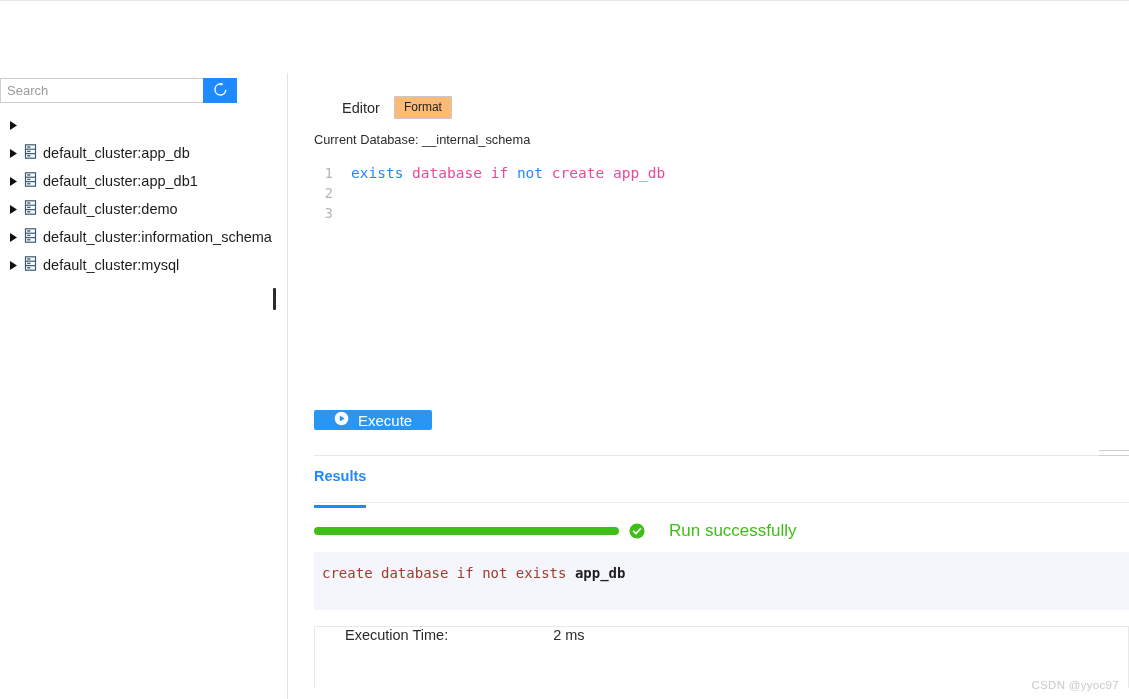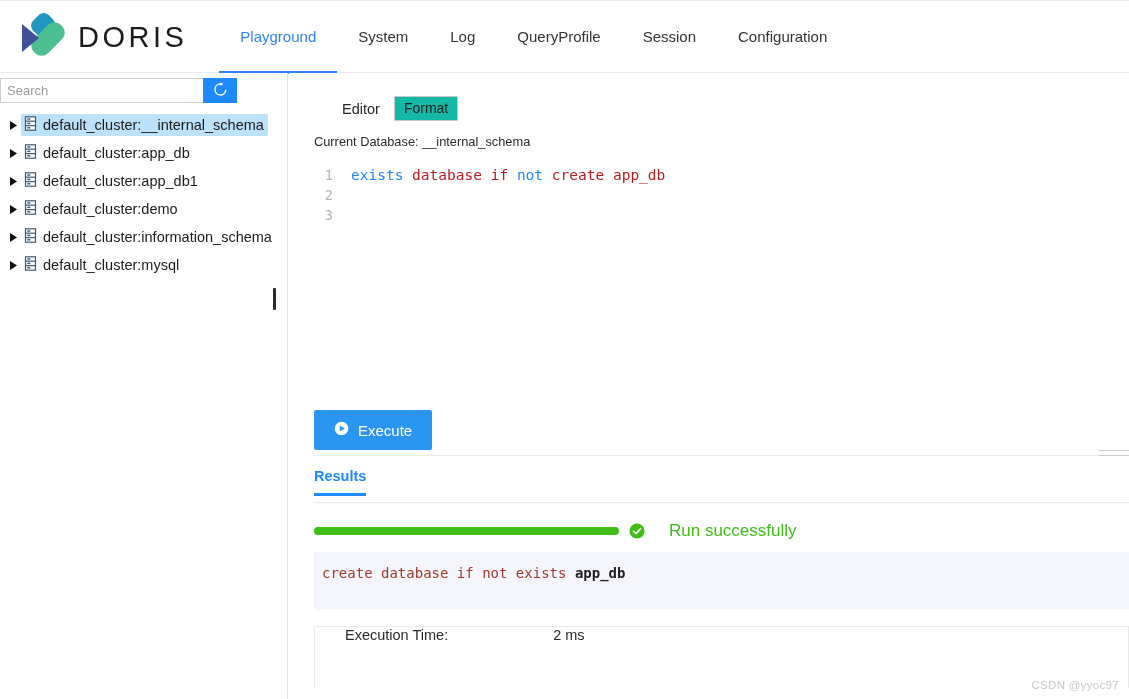--- a/index.html
+++ b/index.html
@@ -153,22 +153,22 @@
   }
   .editor-head {
     display: flex; align-items: center;
     padding: 23px 0 0 25px;
     margin-left: 28px;
   }
   .editor-label { font-size: 14.5px; color: #2a2a2a; }
   .format-btn {
     margin-left: 14px;
     border: 1px solid #c8c8c8;
-    background: #14b8a6;
-    font-size: 14px;
+    background: #fdba74;
+    font-size: 12px;
     color: #222;
     padding: 3px 9px 4px 9px;
     cursor: pointer;
     font-family: "Liberation Sans", sans-serif;
     border-radius: 1px;
   }
   .current-db {
     padding: 13px 4px 0 25px;
     font-size: 12.8px;
     color: #2b2b2b;
@@ -182,30 +182,30 @@
   }
   .code-line { display: flex; }
   .ln {
     width: 26px; text-align: right;
     color: #b5b5b5;
     flex: none;
     margin-right: 18px;
     font-size: 13.5px;
   }
   .kw { color: #1f8aff; }
-  .pl { color: #b91c1c; }
+  .pl { color: #ec4899; }
 
   .exec-btn {
     position: absolute; left: 25px; top: 337px;
     background: #2b95f2;
     border: none;
     color: #fff;
     font-size: 15px;
     padding: 0 20px;
-    height: 40px;
+    height: 20px;
     display: flex; align-items: center;
     cursor: pointer;
     border-radius: 2px;
     font-family: "Liberation Sans", sans-serif;
   }
   .exec-btn .play { margin-right: 9px; display: block; }
 
   .splitter {
     position: absolute; left: 25px; top: 382px; width: 815px; height: 1px;
     background: #e9e9e9;
@@ -221,21 +221,21 @@
   .splitter-grip i:nth-child(2) { top: 7px; }
 
   .results-tabs {
     position: absolute; left: 25px; top: 394px; width: 815px;
   }
   .tab {
     display: inline-block;
     font-size: 14.5px;
     color: #1f8aff;
     font-weight: bold;
-    padding-bottom: 9px;
+    padding-bottom: 21px;
     border-bottom: 3px solid #1f8aff;
     cursor: pointer;
   }
   .tabs-underline {
     position: absolute; left: 25px; top: 429px; width: 815px; height: 1px;
     background: #ececec;
   }
 
   .status-row {
     position: absolute; left: 25px; top: 448px;
@@ -292,39 +292,20 @@
     font-size: 11.5px;
     color: #c9c9c9;
     letter-spacing: 0.3px;
   }
 </style>
 </head>
 <body>
 
 <div id="app">
 
-  <div class="header">
-    <div class="brand">
-      <div class="logo-mark">
-        <div class="sh logo-cyan"></div>
-        <div class="sh logo-green"></div>
-        <div class="sh logo-tri"></div>
-      </div>
-      <div class="brand-name">DORIS</div>
-    </div>
-
-    <div class="nav">
-      <div class="nav-item active">Playground</div>
-      <div class="nav-item">System</div>
-      <div class="nav-item">Log</div>
-      <div class="nav-item">QueryProfile</div>
-      <div class="nav-item">Session</div>
-      <div class="nav-item">Configuration</div>
-    </div>
-  </div>
 
   <div class="sidebar">
     <div class="search-row">
       <input class="search-input" type="text" placeholder="Search" style="">
       <button class="refresh-btn">
         <span>
           <svg width="15" height="15" viewBox="0 0 16 16">
             <path d="M8 2.2A5.8 5.8 0 1 0 13.6 9" fill="none" stroke="#fff" stroke-width="1.5" stroke-linecap="round"></path>
             <path d="M8 0.4 L8 4.0 L11.2 2.2 Z" fill="#fff"></path>
           </svg>
@@ -333,136 +314,123 @@
     </div>
 
     <div class="tree">
 
       <div class="tree-node selected">
         <span class="caret">
           <svg width="7" height="9" viewBox="0 0 7 9">
               <path d="M0 0 L7 4.5 L0 9 Z" fill="#111"></path>
             </svg>
         </span>
+      </div>
+
+      <div class="tree-node">
+        <span class="caret">
+          <svg width="7" height="9" viewBox="0 0 7 9">
+              <path d="M0 0 L7 4.5 L0 9 Z" fill="#111"></path>
+            </svg>
+        </span>
         <span class="node-label-wrap">
           <span class="db-icon">
             <svg width="13" height="15" viewBox="0 0 13 15">
               <rect x="1.5" y="0.8" width="10" height="13.4" fill="#fff" stroke="#3b5a73" stroke-width="1.2"></rect>
               <line x1="1.5" y1="5.2" x2="11.5" y2="5.2" stroke="#3b5a73" stroke-width="1.2"></line>
               <line x1="1.5" y1="9.6" x2="11.5" y2="9.6" stroke="#3b5a73" stroke-width="1.2"></line>
               <rect x="3.2" y="2.3" width="3.2" height="1.4" fill="#3b5a73"></rect>
               <rect x="3.2" y="6.7" width="3.2" height="1.4" fill="#3b5a73"></rect>
               <rect x="3.2" y="11.1" width="3.2" height="1.4" fill="#3b5a73"></rect>
             </svg>
           </span>
-          <span class="node-label">default_cluster:__internal_schema</span>
+          <span class="node-label">default_cluster:app_db</span>
         </span>
       </div>
 
       <div class="tree-node">
         <span class="caret">
           <svg width="7" height="9" viewBox="0 0 7 9">
               <path d="M0 0 L7 4.5 L0 9 Z" fill="#111"></path>
             </svg>
         </span>
         <span class="node-label-wrap">
           <span class="db-icon">
             <svg width="13" height="15" viewBox="0 0 13 15">
               <rect x="1.5" y="0.8" width="10" height="13.4" fill="#fff" stroke="#3b5a73" stroke-width="1.2"></rect>
               <line x1="1.5" y1="5.2" x2="11.5" y2="5.2" stroke="#3b5a73" stroke-width="1.2"></line>
               <line x1="1.5" y1="9.6" x2="11.5" y2="9.6" stroke="#3b5a73" stroke-width="1.2"></line>
               <rect x="3.2" y="2.3" width="3.2" height="1.4" fill="#3b5a73"></rect>
               <rect x="3.2" y="6.7" width="3.2" height="1.4" fill="#3b5a73"></rect>
               <rect x="3.2" y="11.1" width="3.2" height="1.4" fill="#3b5a73"></rect>
             </svg>
           </span>
-          <span class="node-label">default_cluster:app_db</span>
+          <span class="node-label">default_cluster:app_db1</span>
         </span>
       </div>
 
       <div class="tree-node">
         <span class="caret">
           <svg width="7" height="9" viewBox="0 0 7 9">
               <path d="M0 0 L7 4.5 L0 9 Z" fill="#111"></path>
             </svg>
         </span>
         <span class="node-label-wrap">
           <span class="db-icon">
             <svg width="13" height="15" viewBox="0 0 13 15">
               <rect x="1.5" y="0.8" width="10" height="13.4" fill="#fff" stroke="#3b5a73" stroke-width="1.2"></rect>
               <line x1="1.5" y1="5.2" x2="11.5" y2="5.2" stroke="#3b5a73" stroke-width="1.2"></line>
               <line x1="1.5" y1="9.6" x2="11.5" y2="9.6" stroke="#3b5a73" stroke-width="1.2"></line>
               <rect x="3.2" y="2.3" width="3.2" height="1.4" fill="#3b5a73"></rect>
               <rect x="3.2" y="6.7" width="3.2" height="1.4" fill="#3b5a73"></rect>
               <rect x="3.2" y="11.1" width="3.2" height="1.4" fill="#3b5a73"></rect>
             </svg>
           </span>
-          <span class="node-label">default_cluster:app_db1</span>
+          <span class="node-label">default_cluster:demo</span>
         </span>
       </div>
 
       <div class="tree-node">
         <span class="caret">
           <svg width="7" height="9" viewBox="0 0 7 9">
               <path d="M0 0 L7 4.5 L0 9 Z" fill="#111"></path>
             </svg>
         </span>
         <span class="node-label-wrap">
           <span class="db-icon">
             <svg width="13" height="15" viewBox="0 0 13 15">
               <rect x="1.5" y="0.8" width="10" height="13.4" fill="#fff" stroke="#3b5a73" stroke-width="1.2"></rect>
               <line x1="1.5" y1="5.2" x2="11.5" y2="5.2" stroke="#3b5a73" stroke-width="1.2"></line>
               <line x1="1.5" y1="9.6" x2="11.5" y2="9.6" stroke="#3b5a73" stroke-width="1.2"></line>
               <rect x="3.2" y="2.3" width="3.2" height="1.4" fill="#3b5a73"></rect>
               <rect x="3.2" y="6.7" width="3.2" height="1.4" fill="#3b5a73"></rect>
               <rect x="3.2" y="11.1" width="3.2" height="1.4" fill="#3b5a73"></rect>
             </svg>
           </span>
-          <span class="node-label">default_cluster:demo</span>
+          <span class="node-label">default_cluster:information_schema</span>
         </span>
       </div>
 
       <div class="tree-node">
         <span class="caret">
           <svg width="7" height="9" viewBox="0 0 7 9">
               <path d="M0 0 L7 4.5 L0 9 Z" fill="#111"></path>
             </svg>
         </span>
         <span class="node-label-wrap">
           <span class="db-icon">
             <svg width="13" height="15" viewBox="0 0 13 15">
               <rect x="1.5" y="0.8" width="10" height="13.4" fill="#fff" stroke="#3b5a73" stroke-width="1.2"></rect>
               <line x1="1.5" y1="5.2" x2="11.5" y2="5.2" stroke="#3b5a73" stroke-width="1.2"></line>
               <line x1="1.5" y1="9.6" x2="11.5" y2="9.6" stroke="#3b5a73" stroke-width="1.2"></line>
               <rect x="3.2" y="2.3" width="3.2" height="1.4" fill="#3b5a73"></rect>
               <rect x="3.2" y="6.7" width="3.2" height="1.4" fill="#3b5a73"></rect>
               <rect x="3.2" y="11.1" width="3.2" height="1.4" fill="#3b5a73"></rect>
             </svg>
           </span>
-          <span class="node-label">default_cluster:information_schema</span>
-        </span>
-      </div>
-
-      <div class="tree-node">
-        <span class="caret">
-          <svg width="7" height="9" viewBox="0 0 7 9">
-              <path d="M0 0 L7 4.5 L0 9 Z" fill="#111"></path>
-            </svg>
-        </span>
-        <span class="node-label-wrap">
-          <span class="db-icon">
-            <svg width="13" height="15" viewBox="0 0 13 15">
-              <rect x="1.5" y="0.8" width="10" height="13.4" fill="#fff" stroke="#3b5a73" stroke-width="1.2"></rect>
-              <line x1="1.5" y1="5.2" x2="11.5" y2="5.2" stroke="#3b5a73" stroke-width="1.2"></line>
-              <line x1="1.5" y1="9.6" x2="11.5" y2="9.6" stroke="#3b5a73" stroke-width="1.2"></line>
-              <rect x="3.2" y="2.3" width="3.2" height="1.4" fill="#3b5a73"></rect>
-              <rect x="3.2" y="6.7" width="3.2" height="1.4" fill="#3b5a73"></rect>
-              <rect x="3.2" y="11.1" width="3.2" height="1.4" fill="#3b5a73"></rect>
-            </svg>
-          </span>
           <span class="node-label">default_cluster:mysql</span>
         </span>
       </div>
 
     </div>
 
     <div class="sidebar-handle"></div>
   </div>
 
   <div class="main">

